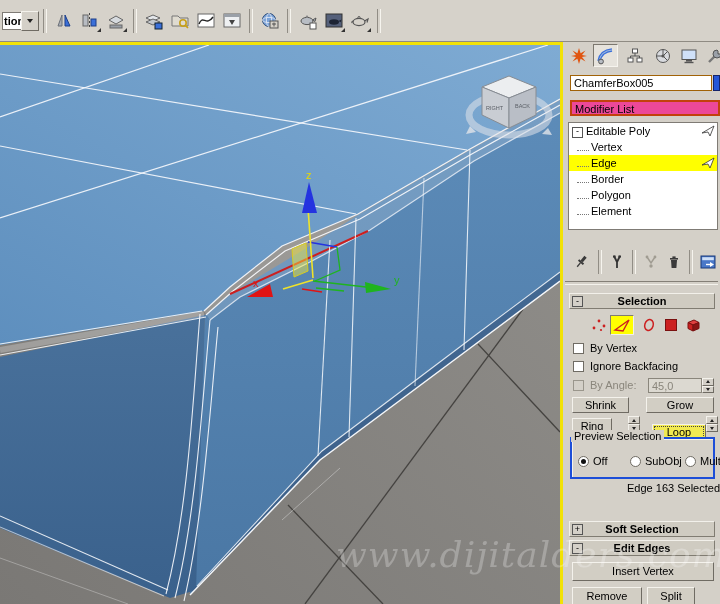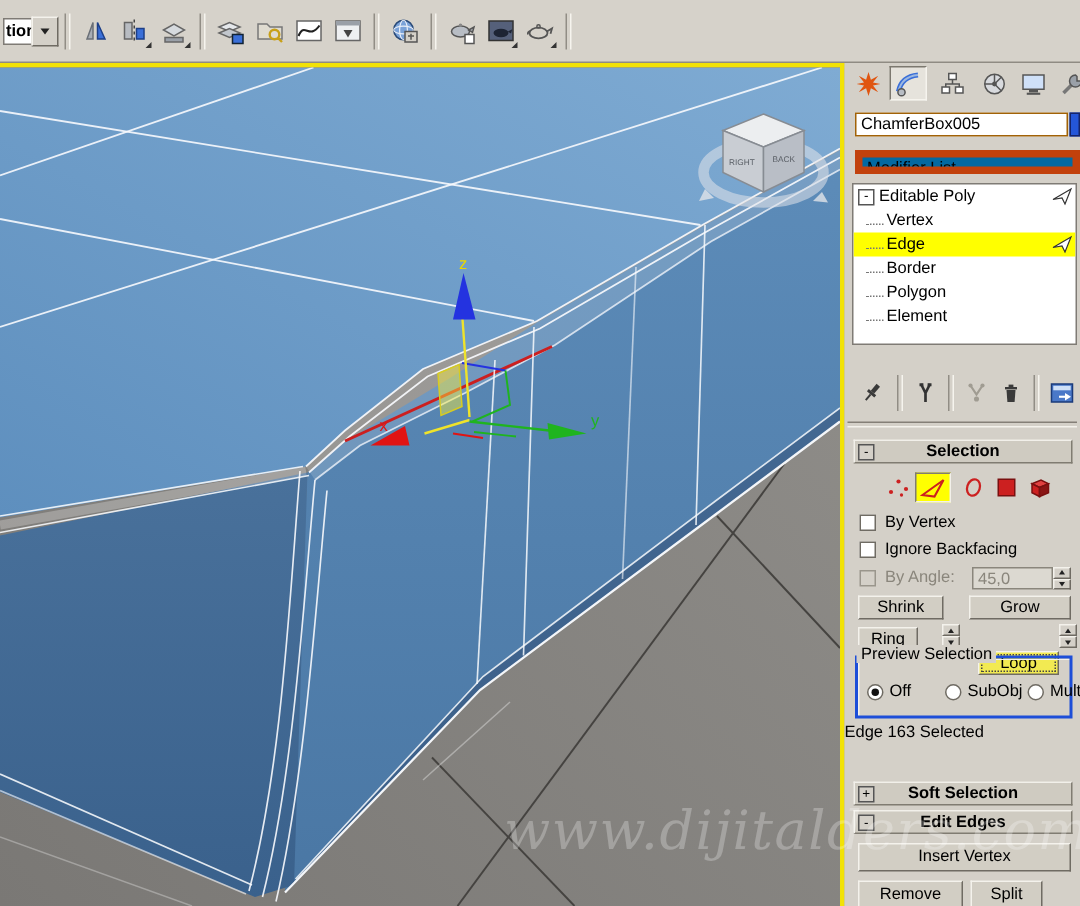--- a/index.html
+++ b/index.html
@@ -25,22 +25,22 @@
   #watermark{position:absolute;left:336px;top:534px;width:400px;z-index:40;
     font-family:"DejaVu Serif",serif;font-style:italic;font-size:36px;letter-spacing:1px;
     color:rgba(255,255,255,0.26);pointer-events:none;white-space:nowrap;}
   
   #panel{position:absolute;left:563px;top:42px;width:157px;height:562px;background:#d4d0c8;overflow:hidden;}
   .tab{position:absolute;top:2px;width:25px;height:23px;display:flex;align-items:center;justify-content:center;}
   .tab.active{background:#e6e3dc;border:1px solid;border-color:#7c786f #f6f4ee #f6f4ee #7c786f;box-sizing:border-box;}
   .namefld{position:absolute;left:7px;top:33px;width:142px;height:16px;background:#fff;
     border:1px solid #a16207;box-sizing:border-box;padding:1px 3px;white-space:nowrap;overflow:hidden;}
   .swatch{position:absolute;left:150px;top:33px;width:7px;height:16px;background:#2456d8;border:1px solid #14246a;box-sizing:border-box;}
-  .modlist{position:absolute;left:7px;top:58px;width:150px;height:16px;background:#0369a1;
-    border:5px solid #c2410c;box-sizing:border-box;padding:1px 3px;white-space:nowrap;overflow:hidden;}
+  .modlist{position:absolute;left:7px;top:58px;width:150px;height:16px;background:#ec4899;
+    border:2px solid #c2410c;box-sizing:border-box;padding:1px 3px;white-space:nowrap;overflow:hidden;}
   .stack{position:absolute;left:5px;top:80px;width:150px;height:108px;background:#fff;
     border:1px solid #7f7b75;box-sizing:border-box;overflow:hidden;}
   .srow{position:relative;height:16px;line-height:16px;white-space:nowrap;}
   .srow.sel{background:#ffff00;}
   .expandbox{display:inline-block;width:9px;height:9px;line-height:7px;font-size:9px;text-align:center;
     border:1px solid #555;margin:0 3px 0 3px;background:#fff;vertical-align:1px;}
   .treedash{display:inline-block;width:12px;border-bottom:1px dotted #777;height:8px;margin:0 2px 0 8px;}
   .rowind{position:absolute;right:2px;top:2px;}
   .stacktools{position:absolute;left:0;top:208px;width:157px;height:24px;display:flex;align-items:center;padding-left:8px;box-sizing:border-box;}
   .stbtn{width:20px;height:18px;display:flex;align-items:center;justify-content:center;margin:0 2px;}
@@ -65,21 +65,21 @@
   .dn{width:0;height:0;border-left:2.5px solid transparent;border-right:2.5px solid transparent;border-top:3px solid #222;}
   .btn{position:absolute;height:16px;background:#d2cec4;border:1px solid;
     border-color:#f4f2ec #6f6b63 #6f6b63 #f4f2ec;box-sizing:border-box;
     text-align:center;line-height:14px;font-size:11px;}
   .btn.hl{background:#f2ea52;outline:1px dotted #444;outline-offset:-3px;}
   .grpbox{position:absolute;left:7px;top:395px;width:145px;height:42px;border:2px solid #1d4ed8;
     box-shadow:inset 1px 1px 0 #f4f2ec;box-sizing:border-box;}
   .grplbl{position:absolute;left:8px;top:388px;background:#d4d0c8;padding:0 3px;}
   .radio{position:absolute;width:11px;height:11px;border-radius:50%;background:#fff;border:1px solid #6f6b63;box-sizing:border-box;}
   .radio .dot{position:absolute;left:2px;top:2px;width:5px;height:5px;border-radius:50%;background:#111;}
-  .status{position:absolute;left:0;top:440px;width:157px;text-align:left;}
+  .status{position:absolute;left:0;top:440px;width:157px;text-align:right;}
 </style>
 </head>
 <body>
 
 <div id="screen">
 
   <div id="toolbar">
     <div class="combo">
       <div class="fld">tion Se</div>
       <div class="arrowbtn">
@@ -466,21 +466,21 @@
 
     <div class="btn" style="left:9px;top:376px;width:40px">Ring</div>
     <div class="spin" style="left:65px;top:374px;height:16px">
       <div>
           <span class="up"></span>
         </div>
       <div>
           <span class="dn"></span>
         </div>
     </div>
-    <div class="btn hl" style="left:89px;top:392px;width:54px">Loop</div>
+    <div class="btn hl" style="left:89px;top:382px;width:54px">Loop</div>
     <div class="spin" style="left:143px;top:374px;height:16px">
       <div>
           <span class="up"></span>
         </div>
       <div>
           <span class="dn"></span>
         </div>
     </div>
 
     <div class="grpbox">

